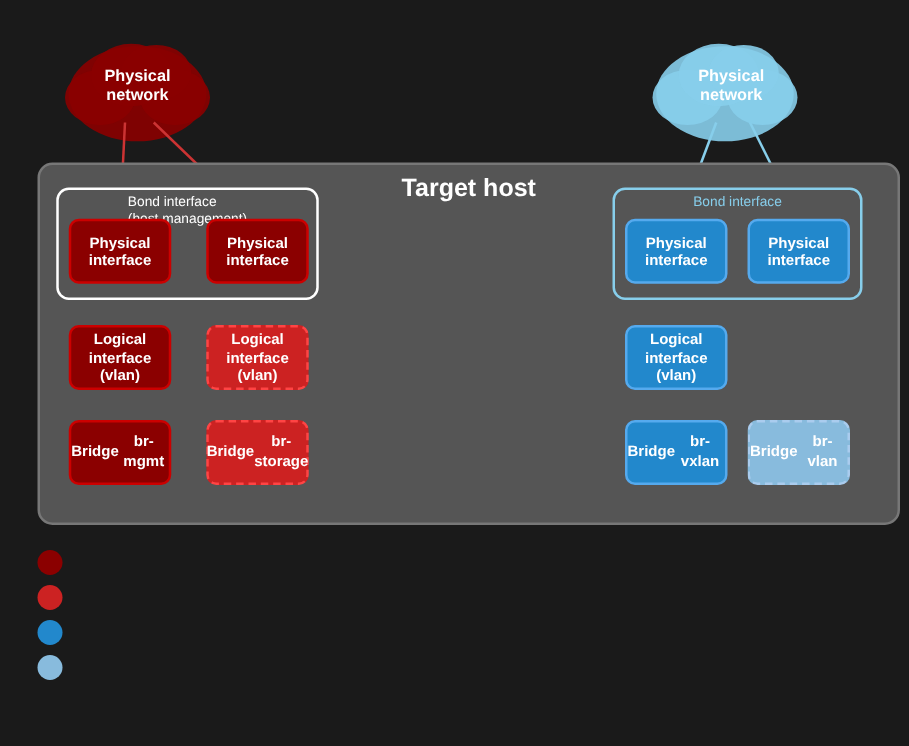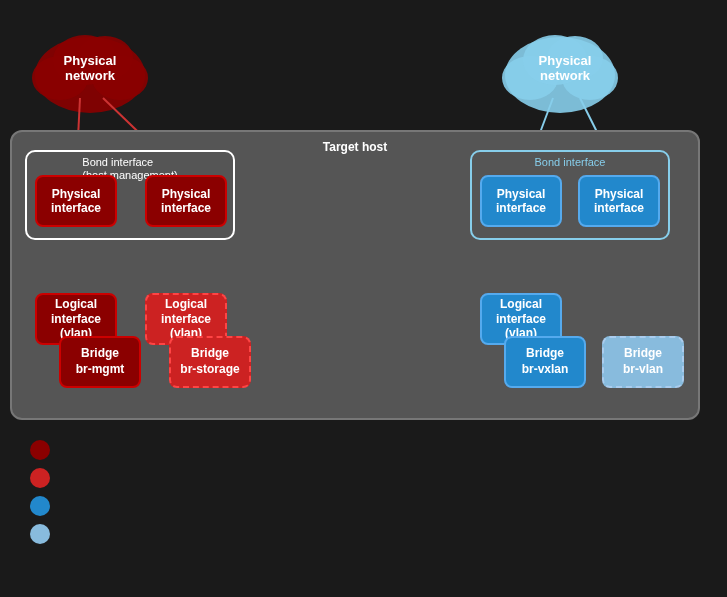--- a/index.html
+++ b/index.html
@@ -8,21 +8,21 @@
       font-family: Arial, sans-serif;
       width: 727px;
       height: 597px;
       position: relative;
       overflow: hidden;
     }
 
     .diagram-area {
       position: absolute;
       top: 10px;
-      left: 0;
+      left: 20px;
       width: 707px;
       height: 420px;
     }
 
     
     .target-host {
       position: absolute;
       top: 120px;
       left: 10px;
       width: 690px;
@@ -31,21 +31,21 @@
       border-radius: 12px;
       border: 2px solid #777;
     }
 
     .target-host-label {
       position: absolute;
       top: 8px;
       left: 50%;
       transform: translateX(-50%);
       color: white;
-      font-size: 12px;
+      font-size: 20px;
       font-weight: bold;
     }
 
     
     .bond-box {
       position: absolute;
       border-radius: 10px;
       border: 2px solid white;
       background: transparent;
       display: flex;
@@ -115,21 +115,20 @@
       display: flex;
       align-items: center;
       justify-content: center;
       text-align: center;
       font-size: 12px;
       font-weight: bold;
       color: white;
       line-height: 1.2;
       width: 82px;
       height: 52px;
-      margin-top: 33px;
     }
 
     .logical-dark-red {
       background: #8b0000;
       border: 2px solid #cc0000;
     }
 
     .logical-dashed-red {
       background: #cc2222;
       border: 2px dashed #ff4444;
@@ -142,31 +141,30 @@
 
     .logical-left-1 { top: 250px; left: 35px; }
     .logical-left-2 { top: 250px; left: 145px; }
     .logical-right-1 { top: 250px; left: 480px; }
 
     
     .bridge-box {
       position: absolute;
       border-radius: 8px;
       display: flex;
-      flex-direction: column;
+      flex-direction: row;
       align-items: center;
       justify-content: center;
       text-align: center;
       font-size: 12px;
       font-weight: bold;
       color: white;
       line-height: 1.3;
       width: 82px;
       height: 52px;
-      margin-left: 24px;
     }
 
     .bridge-dark-red {
       background: #8b0000;
       border: 2px solid #cc0000;
     }
 
     .bridge-dashed-red {
       background: #cc2222;
       border: 2px dashed #ff4444;

